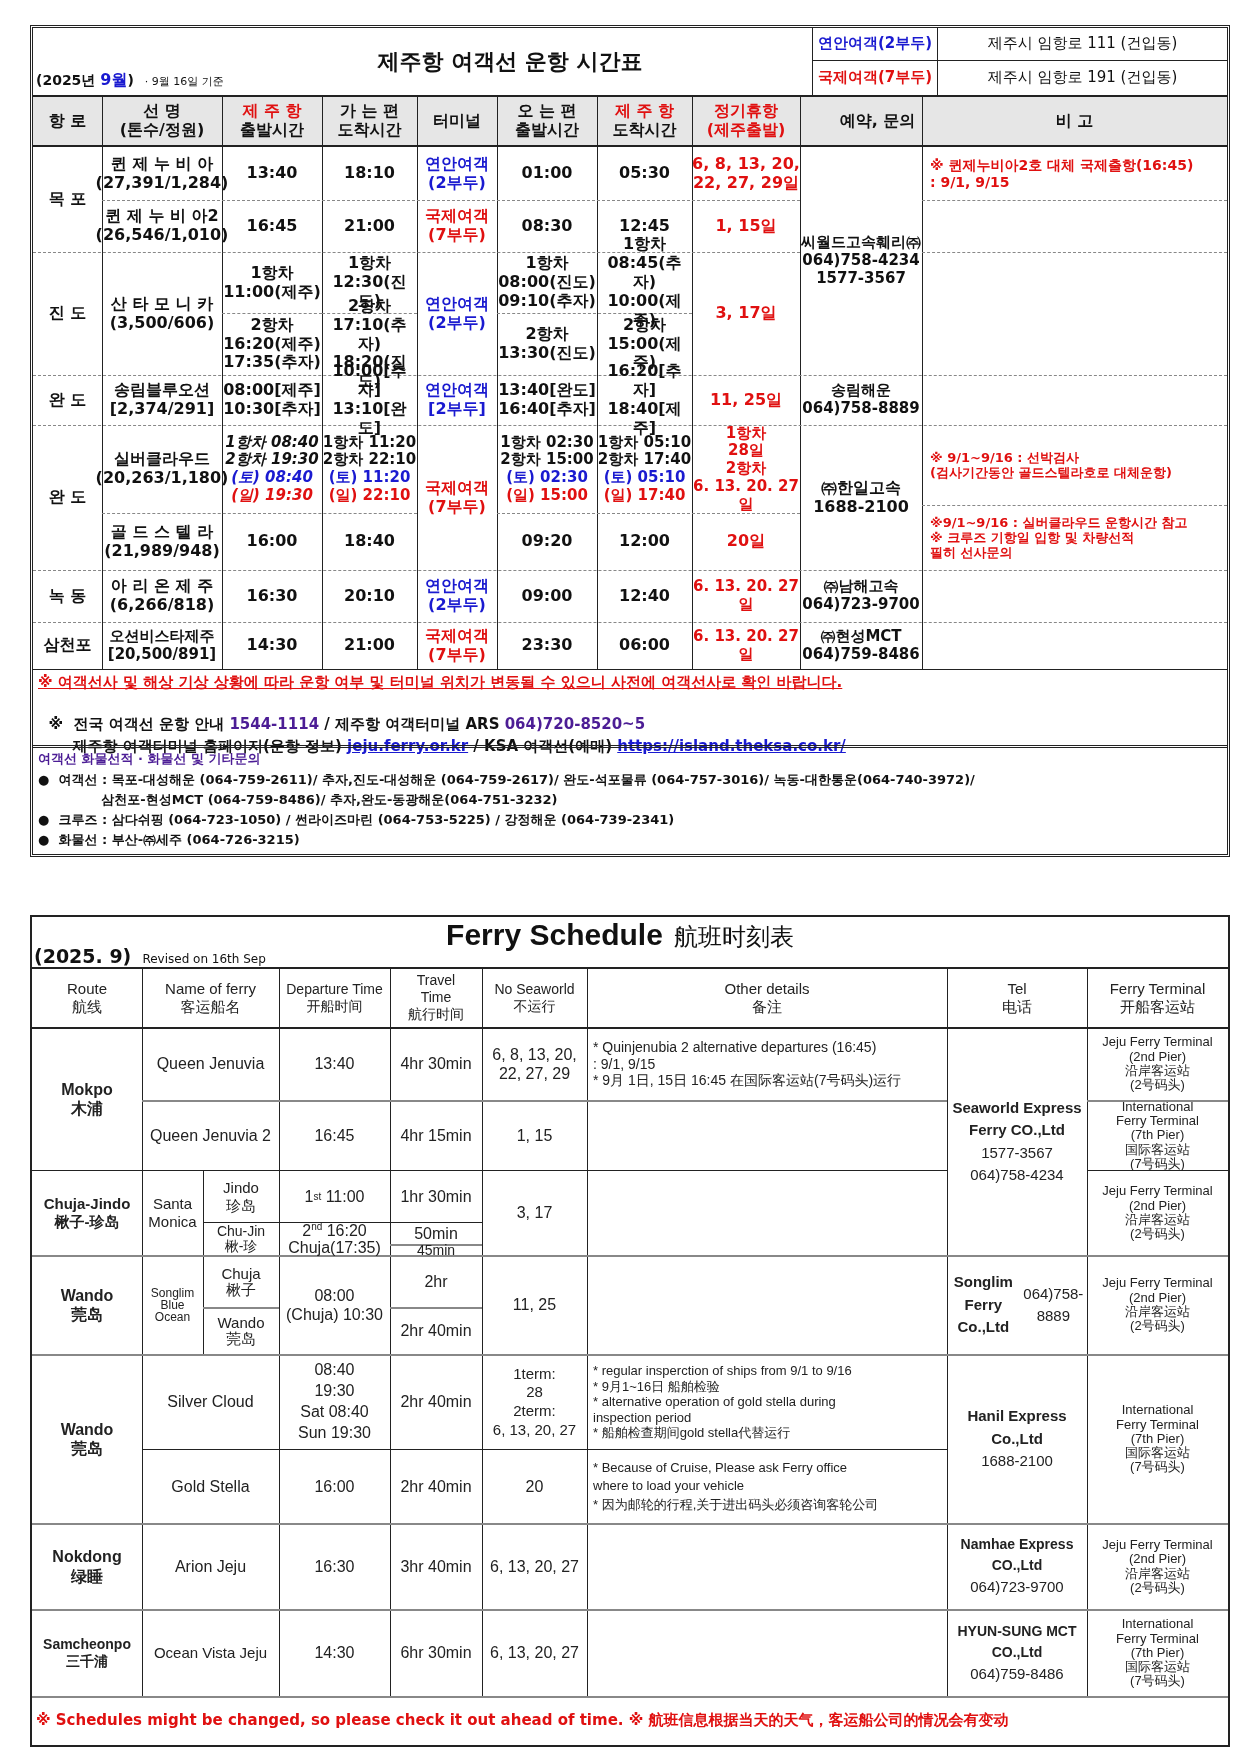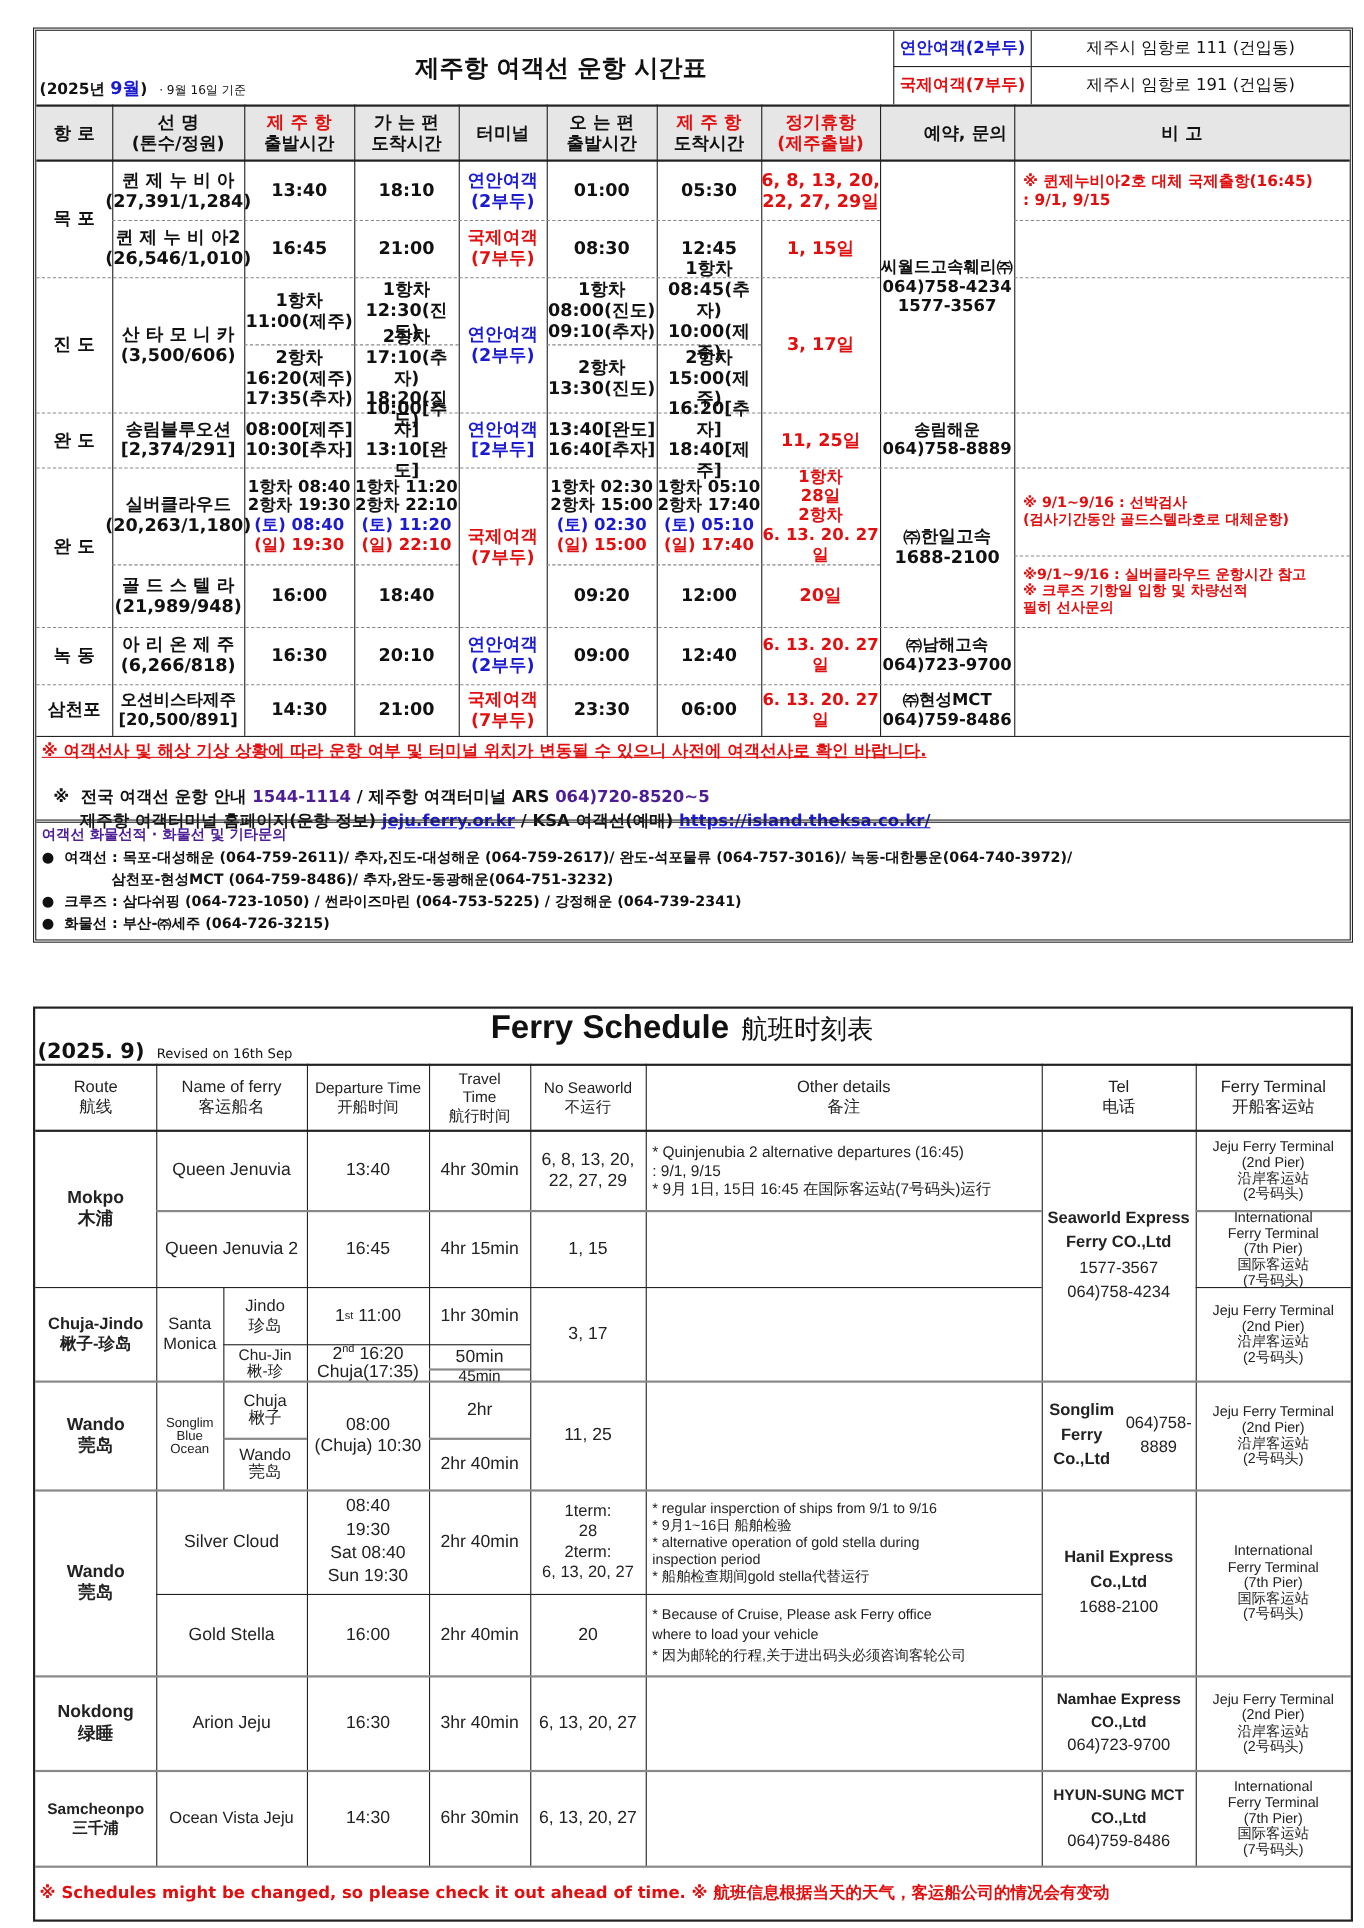--- a/index.html
+++ b/index.html
@@ -151,21 +151,21 @@
 16:40[추자]</div>
 <div class="cell" style="left:597px;top:375px;width:95px;height:50px;">16:20[추자]
 18:40[제주]</div>
 <div class="cell red" style="left:692px;top:375px;width:108px;height:50px;">11, 25일</div>
 <div class="cell" style="left:800px;top:375px;width:122px;height:50px;font-size:15px;">송림해운
 064)758-8889</div>
 
 <div class="cell" style="left:33px;top:425px;width:69px;height:145px;">완  도</div>
 <div class="cell" style="left:102px;top:425px;width:120px;height:88px;">실버클라우드
 (20,263/1,180)</div>
-<div class="cell" style="left:222px;top:425px;width:100px;height:88px;flex-direction:column;font-size:15px;">
+<div class="cell" style="left:222px;top:425px;width:100px;height:88px;flex-direction:column;font-size:15px;font-style:italic;">
   <span>1항차 08:40</span>
   <span>2항차 19:30</span>
   <span class="blue">(토) 08:40</span>
   <span class="red">(일) 19:30</span>
 </div>
 <div class="cell" style="left:322px;top:425px;width:95px;height:88px;flex-direction:column;font-size:15px;">
   <span>1항차 11:20</span>
   <span>2항차 22:10</span>
   <span class="blue">(토) 11:20</span>
   <span class="red">(일) 22:10</span>
@@ -210,21 +210,21 @@
 <div class="cell" style="left:222px;top:570px;width:100px;height:52px;">16:30</div>
 <div class="cell" style="left:322px;top:570px;width:95px;height:52px;">20:10</div>
 <div class="cell blue" style="left:417px;top:570px;width:80px;height:52px;">연안여객
 (2부두)</div>
 <div class="cell" style="left:497px;top:570px;width:100px;height:52px;">09:00</div>
 <div class="cell" style="left:597px;top:570px;width:95px;height:52px;">12:40</div>
 <div class="cell red" style="left:692px;top:570px;width:108px;height:52px;font-size:15px;">6. 13. 20. 27일</div>
 <div class="cell" style="left:800px;top:570px;width:122px;height:52px;font-size:15px;">㈜남해고속
 064)723-9700</div>
 
-<div class="cell" style="left:33px;top:622px;width:69px;height:47px;">삼천포</div>
+<div class="cell" style="left:33px;top:622px;width:69px;height:47px;font-family:Liberation Serif, serif;">삼천포</div>
 <div class="cell" style="left:102px;top:622px;width:120px;height:47px;font-size:15px;">오션비스타제주
 [20,500/891]</div>
 <div class="cell" style="left:222px;top:622px;width:100px;height:47px;">14:30</div>
 <div class="cell" style="left:322px;top:622px;width:95px;height:47px;">21:00</div>
 <div class="cell red" style="left:417px;top:622px;width:80px;height:47px;">국제여객
 (7부두)</div>
 <div class="cell" style="left:497px;top:622px;width:100px;height:47px;">23:30</div>
 <div class="cell" style="left:597px;top:622px;width:95px;height:47px;">06:00</div>
 <div class="cell red" style="left:692px;top:622px;width:108px;height:47px;font-size:15px;">6. 13. 20. 27일</div>
 <div class="cell" style="left:800px;top:622px;width:122px;height:47px;font-size:15px;">㈜현성MCT

